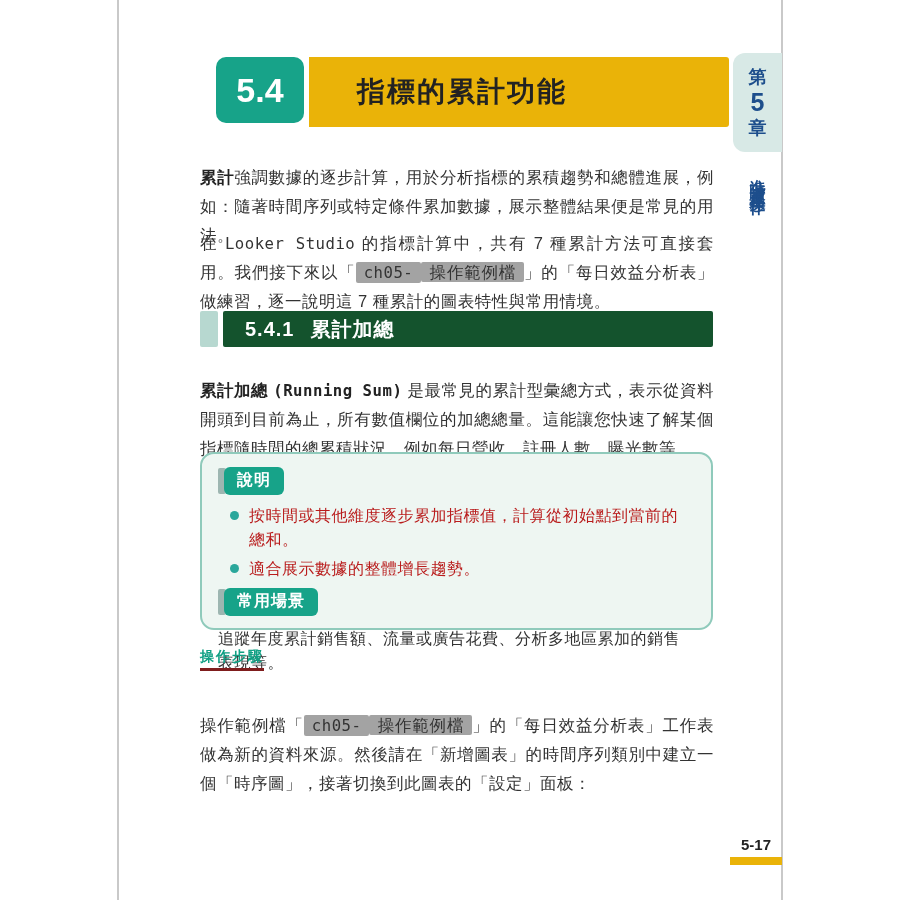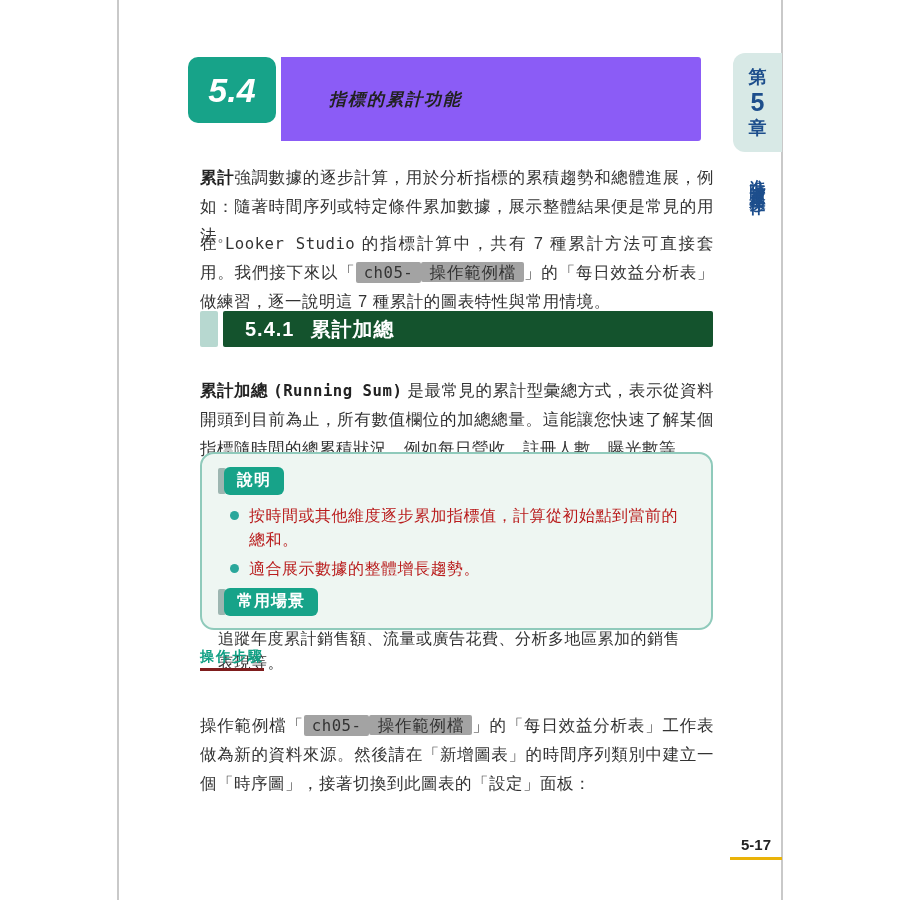--- a/index.html
+++ b/index.html
@@ -25,30 +25,30 @@
   .chapter-vtitle{
     position:absolute;left:733px;top:166px;width:49px;
     display:flex;justify-content:center;
     color:#1d4e8c;font-weight:700;font-size:16px;
   }
   .chapter-vtitle span{
     writing-mode:vertical-rl;text-orientation:mixed;letter-spacing:4px;line-height:1;
   }
 
   
-  .sec-header{position:absolute;left:188px;top:57px;width:513px;height:84px;display:flex;font-style:italic;}
+  .sec-header{position:absolute;left:216px;top:57px;width:513px;height:70px;display:flex;}
   .sec-num{
     width:88px;height:66px;background:#17a389;border-radius:10px;
     display:flex;align-items:center;justify-content:center;
     color:#fff;font-weight:bold;font-size:34px;flex:0 0 auto;
   }
   .sec-titlebar{
-    margin-left:5px;flex:1;background:#8b5cf6;border-radius:0 3px 3px 0;
+    margin-left:5px;flex:1;background:#eab308;border-radius:0 3px 3px 0;
     display:flex;align-items:center;padding-left:48px;
-    font-size:17px;font-weight:bold;color:#222;letter-spacing:2px;
+    font-size:28px;font-weight:bold;color:#222;letter-spacing:2px;
   }
 
   
   .para{
     position:absolute;left:200px;width:514px;
     font-size:16.5px;line-height:29px;color:#333;
     text-align:justify;letter-spacing:0.5px;
   }
   .p1{top:146px;}
   .p2{top:212px;}
@@ -96,21 +96,21 @@
   .steps-heading{
     position:absolute;left:200px;top:648px;
     display:inline-block;color:#10a084;font-weight:bold;font-size:14px;
     letter-spacing:2px;padding-bottom:2px;border-bottom:3px solid #7f1d1d;
   }
 
   
   .footer-pageno{
     position:absolute;left:730px;top:836px;width:52px;
     text-align:center;font-size:15px;font-weight:bold;color:#222;
-    border-bottom:3px solid #eab308;padding-bottom:4px;
+    border-bottom:8px solid #eab308;padding-bottom:4px;
   }
 </style>
 </head>
 <body>
 
 <div class="vrule left"></div>
 <div class="vrule right"></div>
 
 <div class="chapter-tab">
   <span class="zh">第</span>

